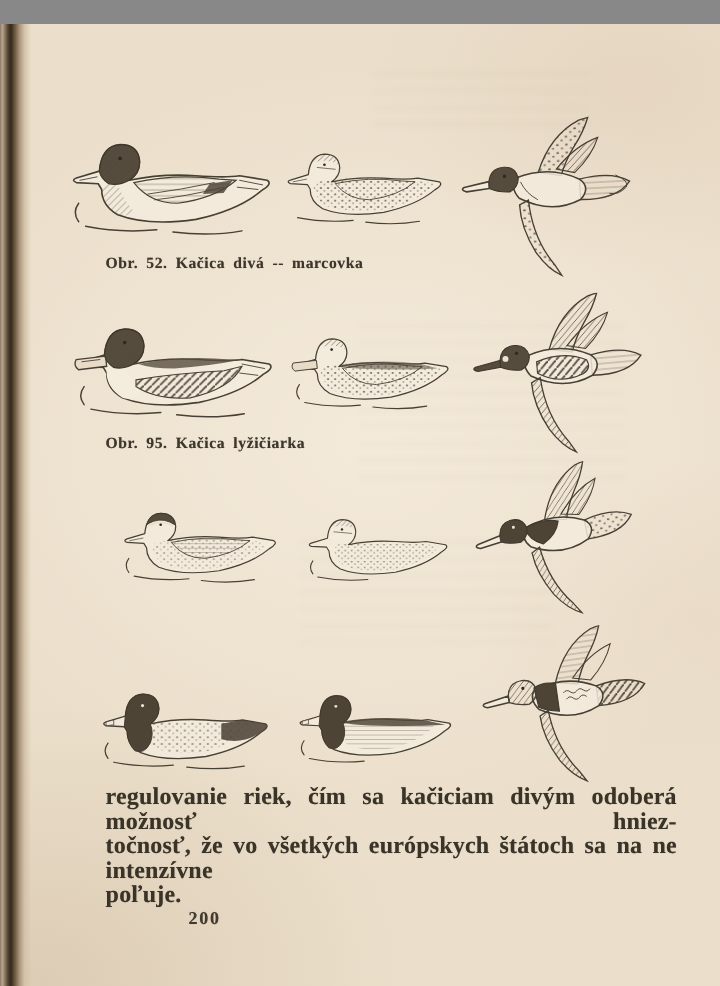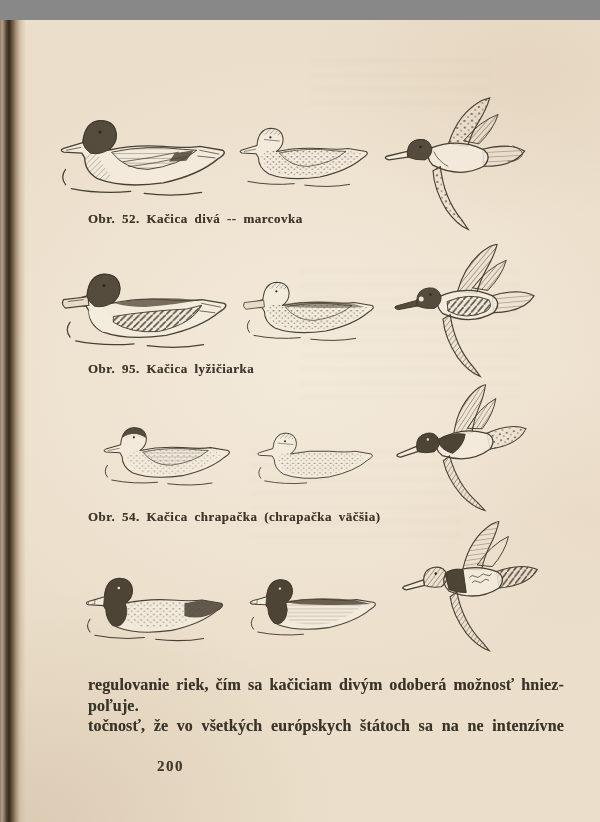--- a/index.html
+++ b/index.html
@@ -24,22 +24,22 @@
   }
   .illu{position:absolute;}
   .illu svg{display:block;width:100%;height:100%;}
   .caption{
     position:absolute;left:88px;color:#3d362b;font-weight:700;font-size:13px;
     letter-spacing:.5px;word-spacing:3px;white-space:nowrap;
     text-shadow:0 0 .6px rgba(61,54,43,.55);
   }
   .caption.small{font-size:12.3px;color:#4a4336;}
   .bodytext{
-    position:absolute;left:88px;top:655px;width:476px;color:#393328;
-    font-weight:700;font-size:16px;line-height:20.5px;letter-spacing:.15px;
+    position:absolute;left:88px;top:634px;width:476px;color:#393328;
+    font-weight:700;font-size:20px;line-height:20.5px;letter-spacing:.15px;
     text-shadow:0 0 .6px rgba(57,51,40,.5);
     font-family:Liberation Serif, serif;
   }
   .bodyline{text-align:justify;text-align-last:justify;}
   .bodyline.last{text-align-last:left;}
   .pagenum{
     position:absolute;left:157px;top:738px;color:#413a2e;font-weight:700;
     font-size:15px;letter-spacing:1.5px;text-shadow:0 0 .6px rgba(65,58,46,.5);
   }
   
@@ -217,21 +217,20 @@
       <use href="#fly-wing-up" fill="url(#p-hatch)" stroke="#474034" stroke-width="1.2"></use>
       <use href="#fly-tail" fill="url(#p-speck)" stroke="#474034" stroke-width="1.2"></use>
       <use href="#fly-body" class="sil"></use>
       <path d="M52,50 Q70,44 84,50 Q80,62 66,68 Q54,62 52,50 Z" class="dk2"></path>
       <use href="#fly-wing-dn" fill="url(#p-hatch)" stroke="#474034" stroke-width="1.2"></use>
       <use href="#fly-head" class="dk2"></use>
       <use href="#fly-bill" class="sil"></use>
       <circle cx="42" cy="47" r="1.4" fill="#ece0cc"></circle>
     </svg>
   </div>
-  <div class="caption" style="top:489px;">Obr. 54. Kačica chrapačka (chrapačka väčšia)</div>
 
   <div class="illu" style="left:78px;top:548px;width:160px;height:80px;">
     <svg viewBox="0 0 190 100">
       <use href="#sil-swim" class="sil"></use>
       <path d="M50,44 Q90,38 130,42 L160,44 Q150,60 116,72 Q80,78 56,68 Q48,58 48,50 Z" fill="url(#p-speck)" stroke="none" opacity=".7"></path>
       <path d="M128,44 L150,40 L174,44 Q179,47 169,53 Q150,66 128,60 Z" fill="#52483b" stroke="none" opacity=".9"></path>
       <path d="M28,36 Q30,14 46,13 Q62,13 63,28 Q63,38 54,44 Q58,54 54,64 Q48,76 38,72 Q30,64 30,52 L27,47 Z" class="dk2"></path>
       <path d="M8,42 L16,40 L16,45 L8,46 Z" fill="#f2e9d8" stroke="#474034" stroke-width=".8"></path>
       <circle cx="46" cy="25" r="1.6" fill="#f0e5d2"></circle>
       <use href="#water1" class="ink"></use>
@@ -261,19 +260,19 @@
       <path d="M78,56 q3,-3 6,0 q3,3 6,0 q3,-3 6,0 q3,3 6,0 M80,62 q3,-3 6,0 q3,3 6,0 q3,-3 6,0" class="ink-thin"></path>
       <use href="#fly-wing-dn" fill="url(#p-hatch)" stroke="#474034" stroke-width="1.2"></use>
       <use href="#fly-head" fill="url(#p-hatch)" stroke="#474034" stroke-width="1.2"></use>
       <use href="#fly-bill" class="sil"></use>
       <circle cx="42" cy="47" r="1.4" fill="#2e2921"></circle>
     </svg>
   </div>
 
   <div class="bodytext">
     <div class="bodyline">regulovanie riek, čím sa kačiciam divým odoberá možnosť hniez-</div>
+    <div class="bodyline">točnosť, že vo všetkých európskych štátoch sa na ne intenzívne</div>
     <div class="bodyline last">poľuje.</div>
-    <div class="bodyline">točnosť, že vo všetkých európskych štátoch sa na ne intenzívne</div>
   </div>
 
   <div class="pagenum">200</div>
 
 </div>
 
 </body></html>

